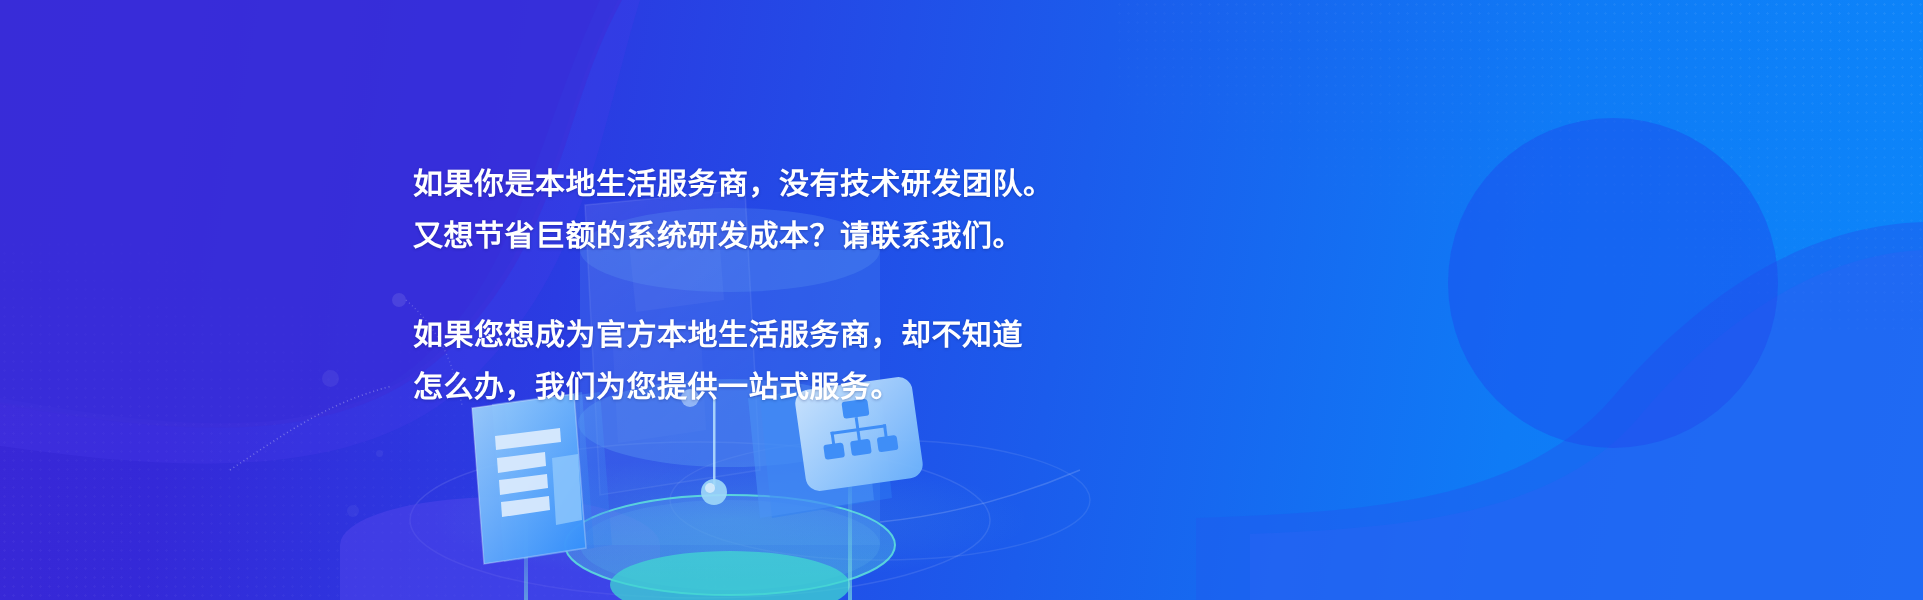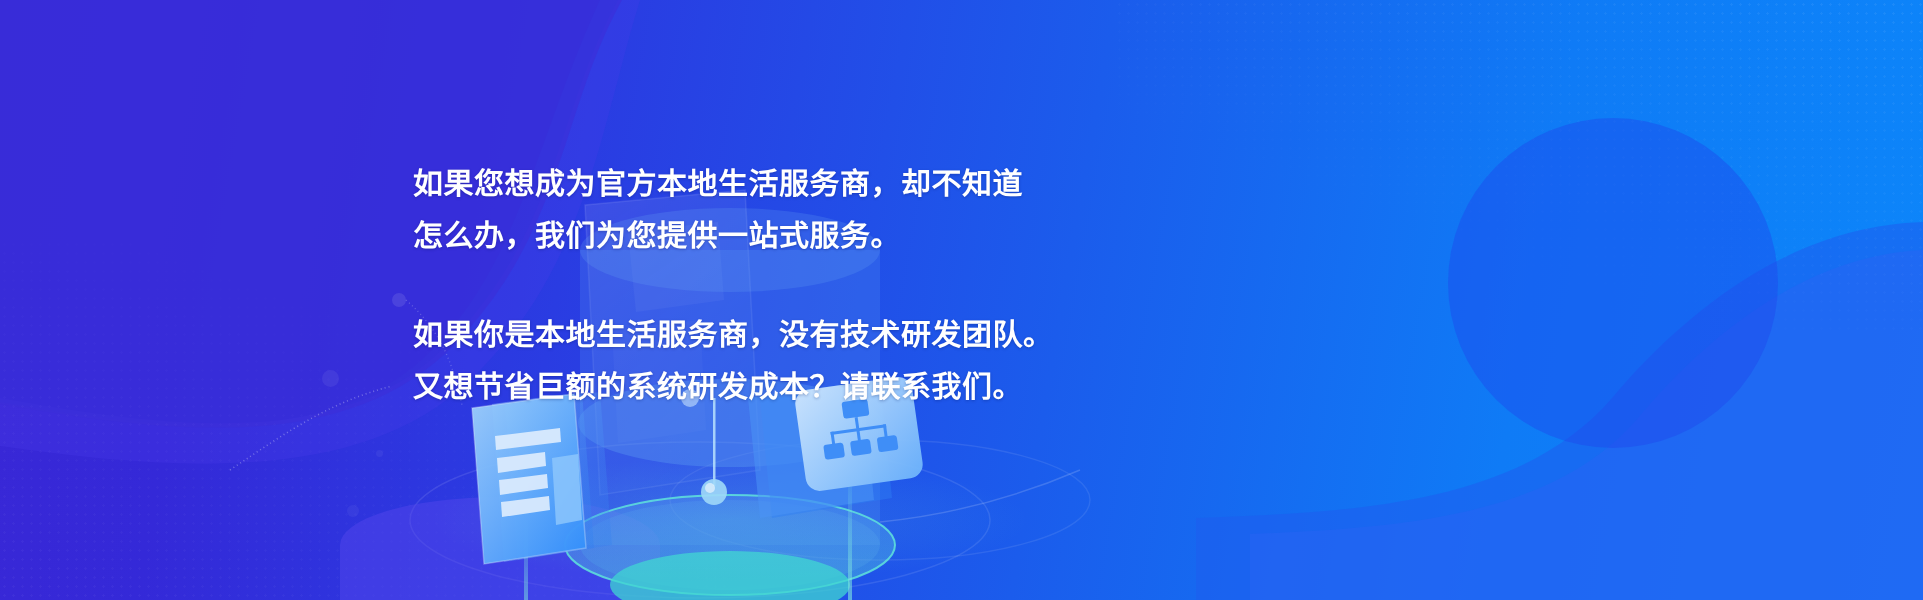--- a/index.html
+++ b/index.html
@@ -196,23 +196,23 @@
     </g>
 
     <path d="M230,470 C290,430 330,402 392,386" fill="none" stroke="rgba(255,255,255,.30)" stroke-width="1.6" stroke-dasharray="1 3"></path>
     <path d="M406,300 C440,330 452,360 462,405" fill="none" stroke="rgba(255,255,255,.22)" stroke-width="1.4" stroke-dasharray="1 3"></path>
     <path d="M1080,470 C1010,500 940,516 880,522" fill="none" stroke="rgba(255,255,255,.16)" stroke-width="1.4"></path>
   </svg>
 
   <div class="copy">
 
     <p class="para">
+      <span class="line">如果你是本地生活服务商，没有技术研发团队。</span><br>
+      <span class="line">又想节省巨额的系统研发成本？请联系我们。</span>
+    </p>
+
+    <p class="para">
       <span class="line">如果您想成为官方本地生活服务商，却不知道</span><br>
       <span class="line">怎么办，我们为您提供一站式服务。</span>
     </p>
 
-    <p class="para">
-      <span class="line">如果你是本地生活服务商，没有技术研发团队。</span><br>
-      <span class="line">又想节省巨额的系统研发成本？请联系我们。</span>
-    </p>
-
   </div>
 </div>
 
 </body></html>

